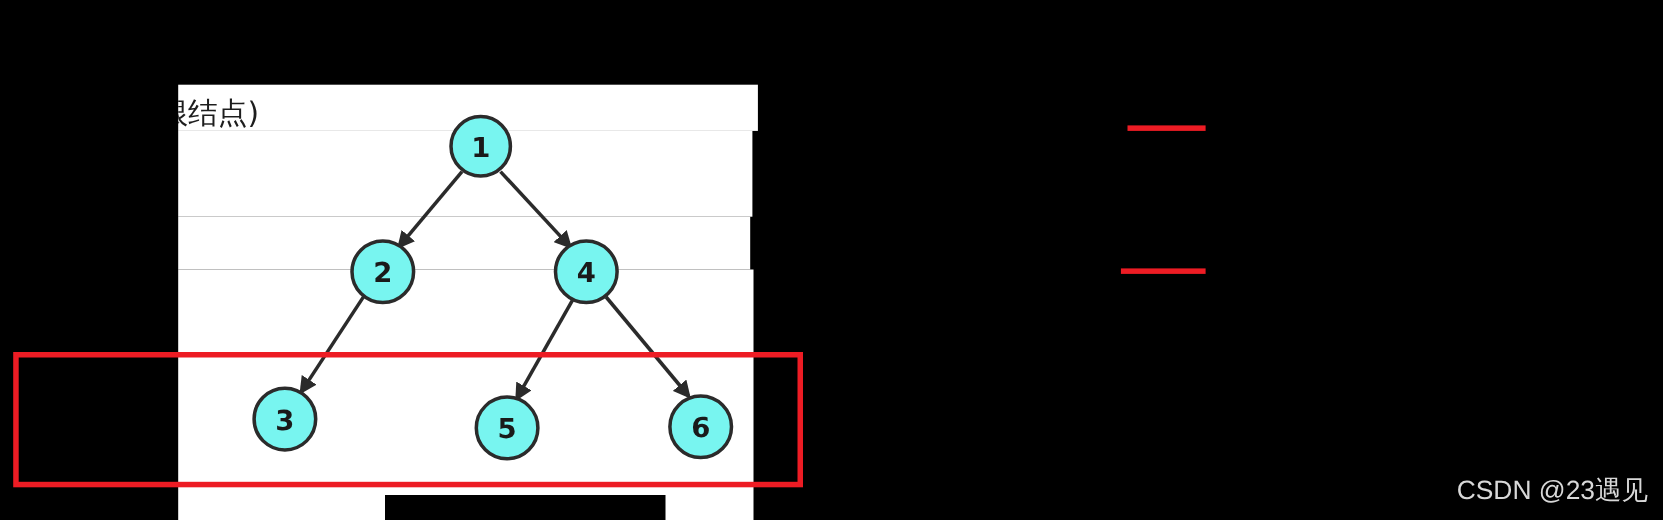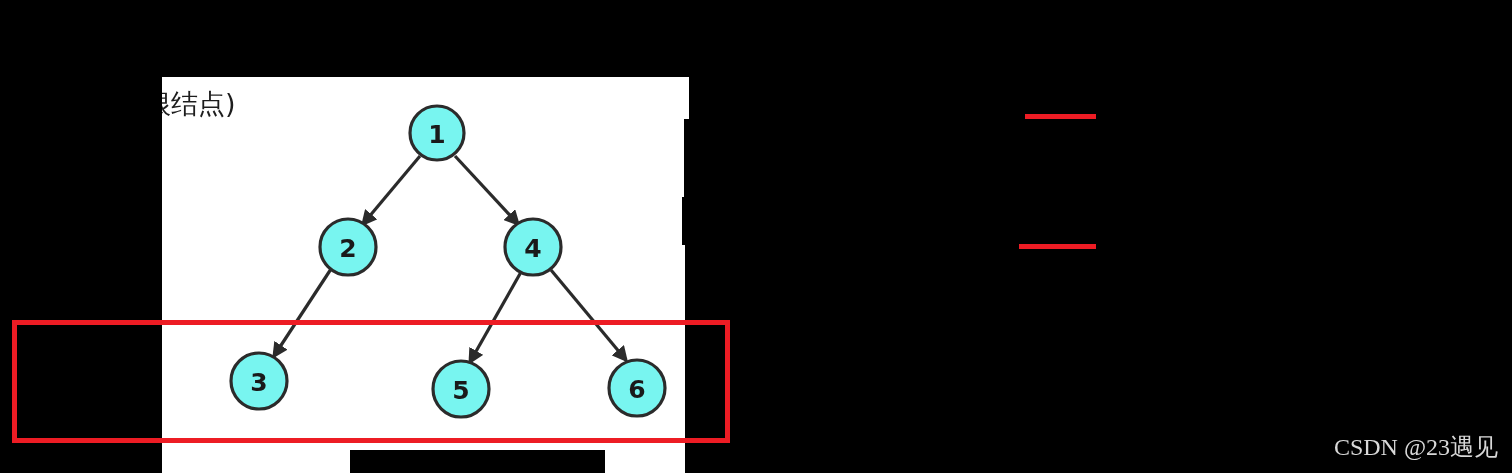--- a/index.html
+++ b/index.html
@@ -100,21 +100,21 @@
 
   
   #watermark {
     position: absolute;
     right: 14px;
     bottom: 12px;
     color: #d8d8d8;
     font-size: 24px;
     line-height: 28px;
     white-space: nowrap;
-    font-family: Liberation Serif, serif;
+    font-family: Liberation Sans, sans-serif;
   }
 </style>
 </head>
 <body>
 
 <div id="screen">
 
   <div class="panel-part" id="panel-a"></div>
   <div class="panel-part" id="panel-b"></div>
   <div class="panel-part" id="panel-c"></div>

